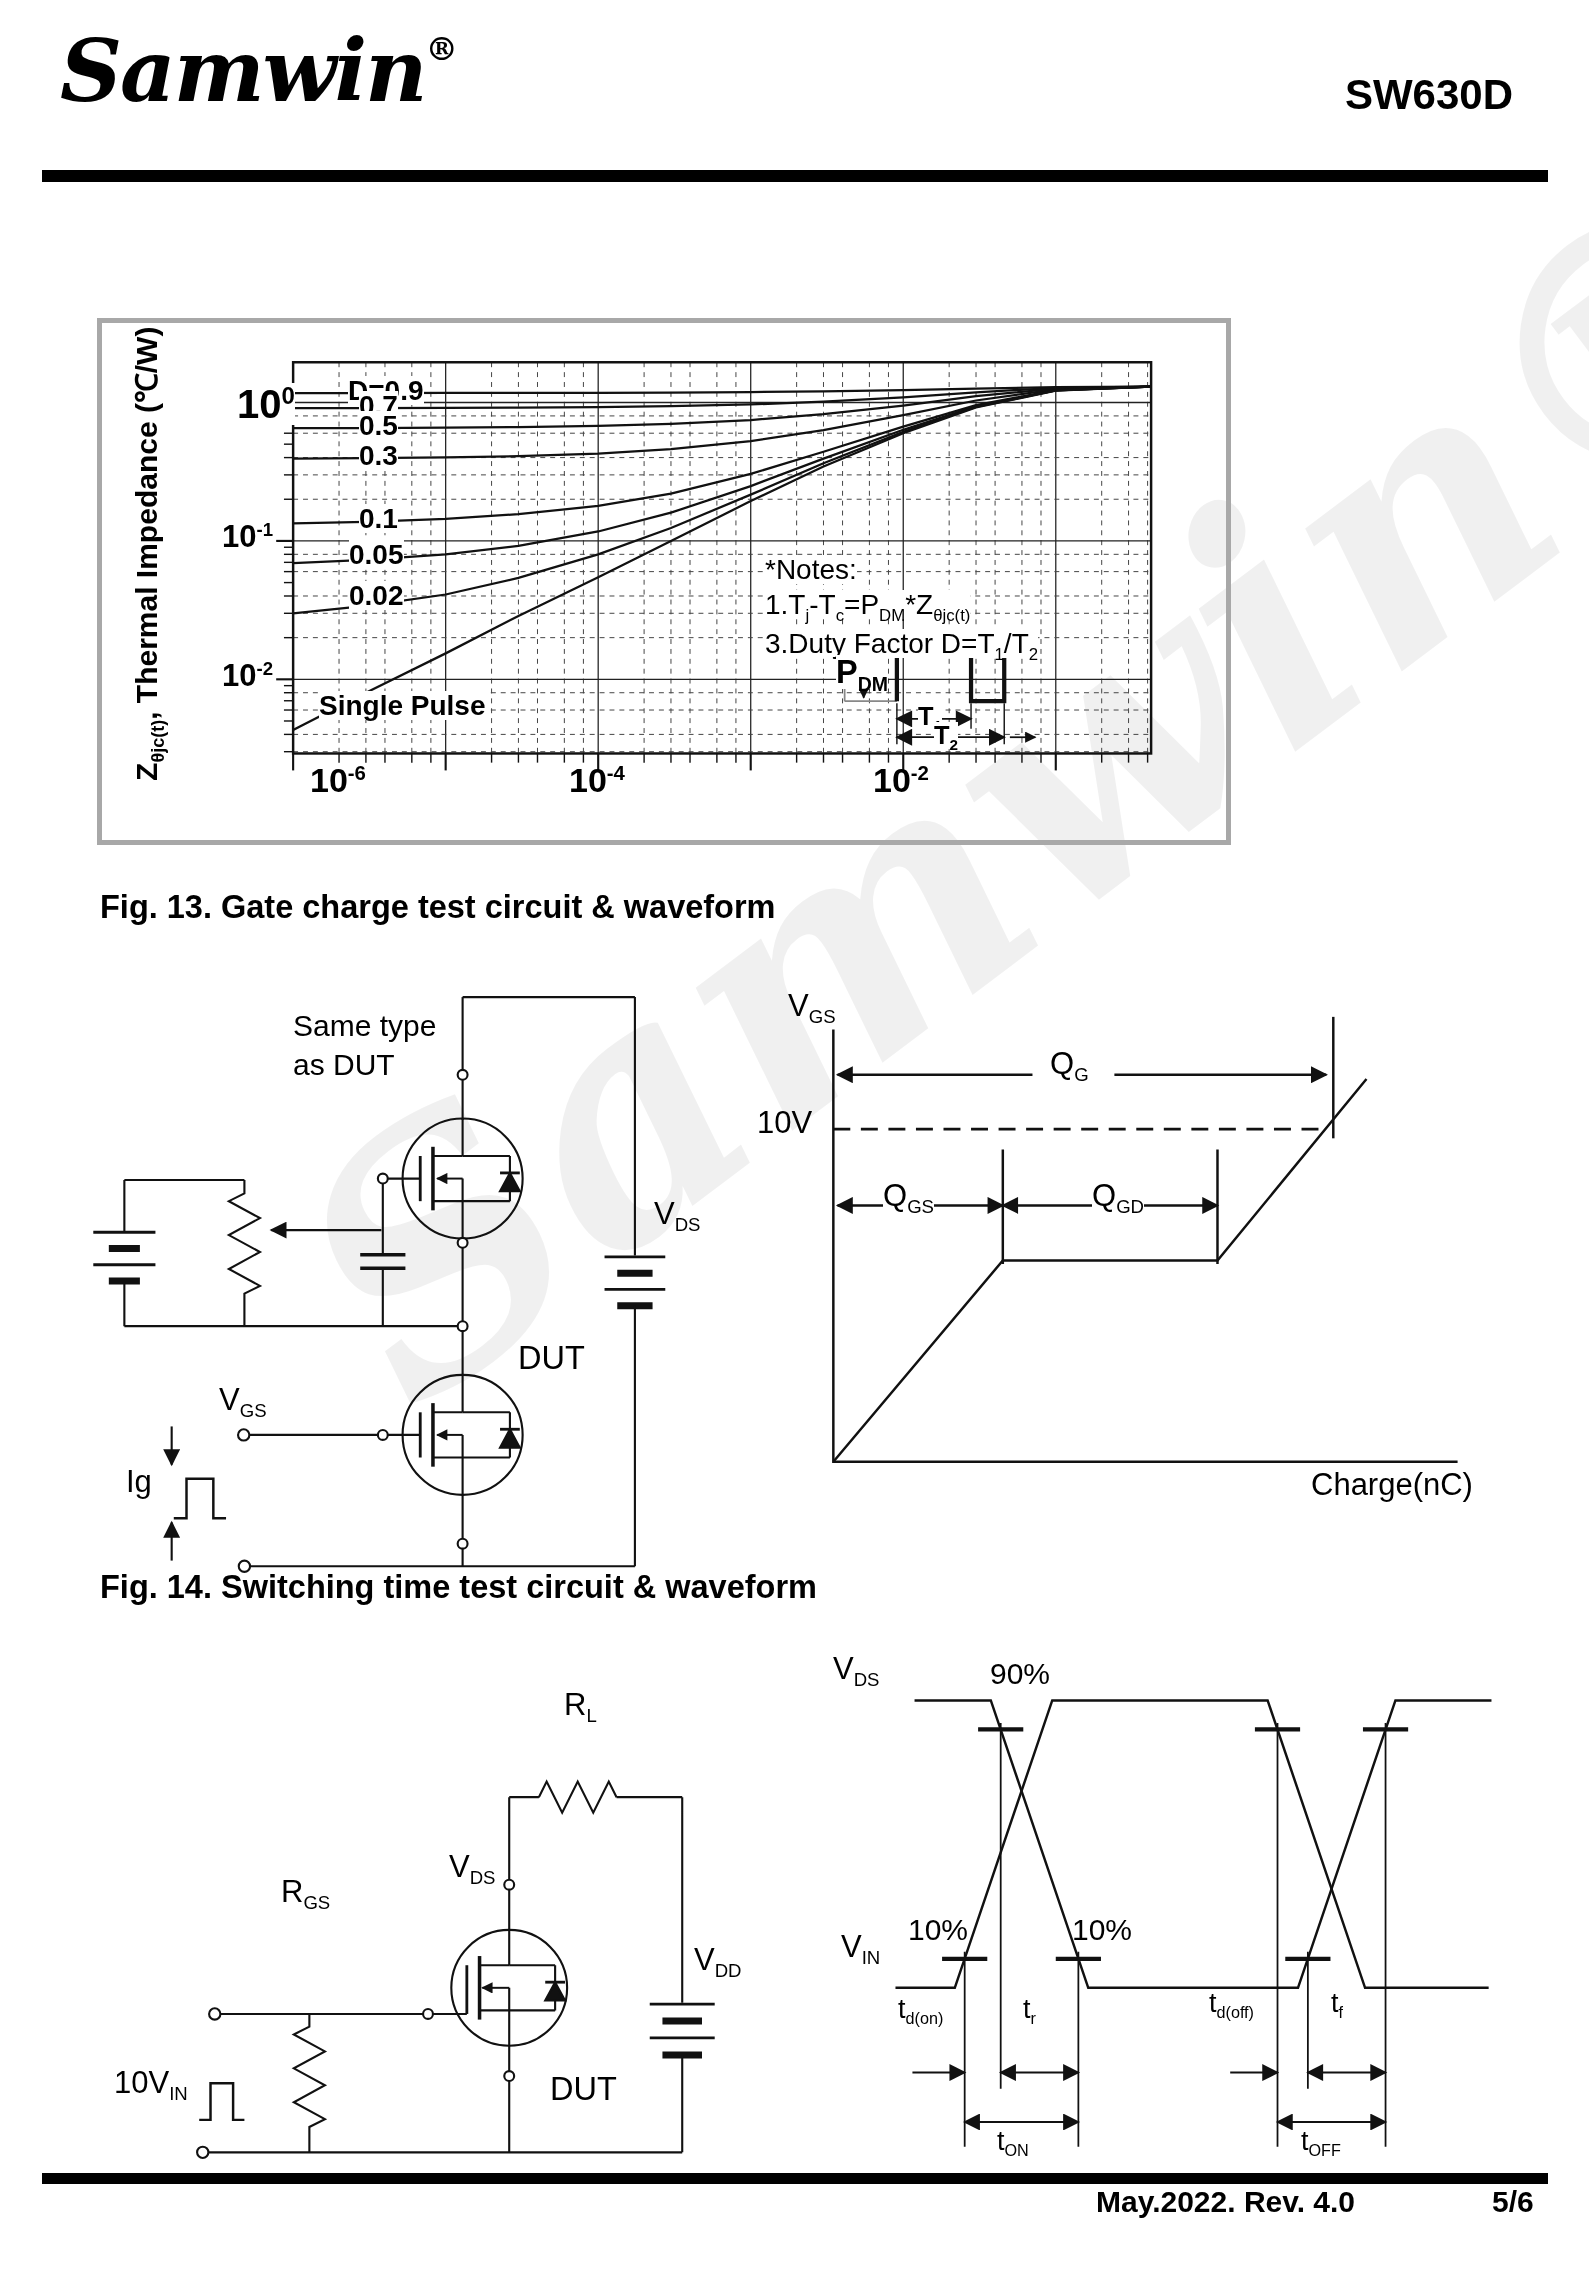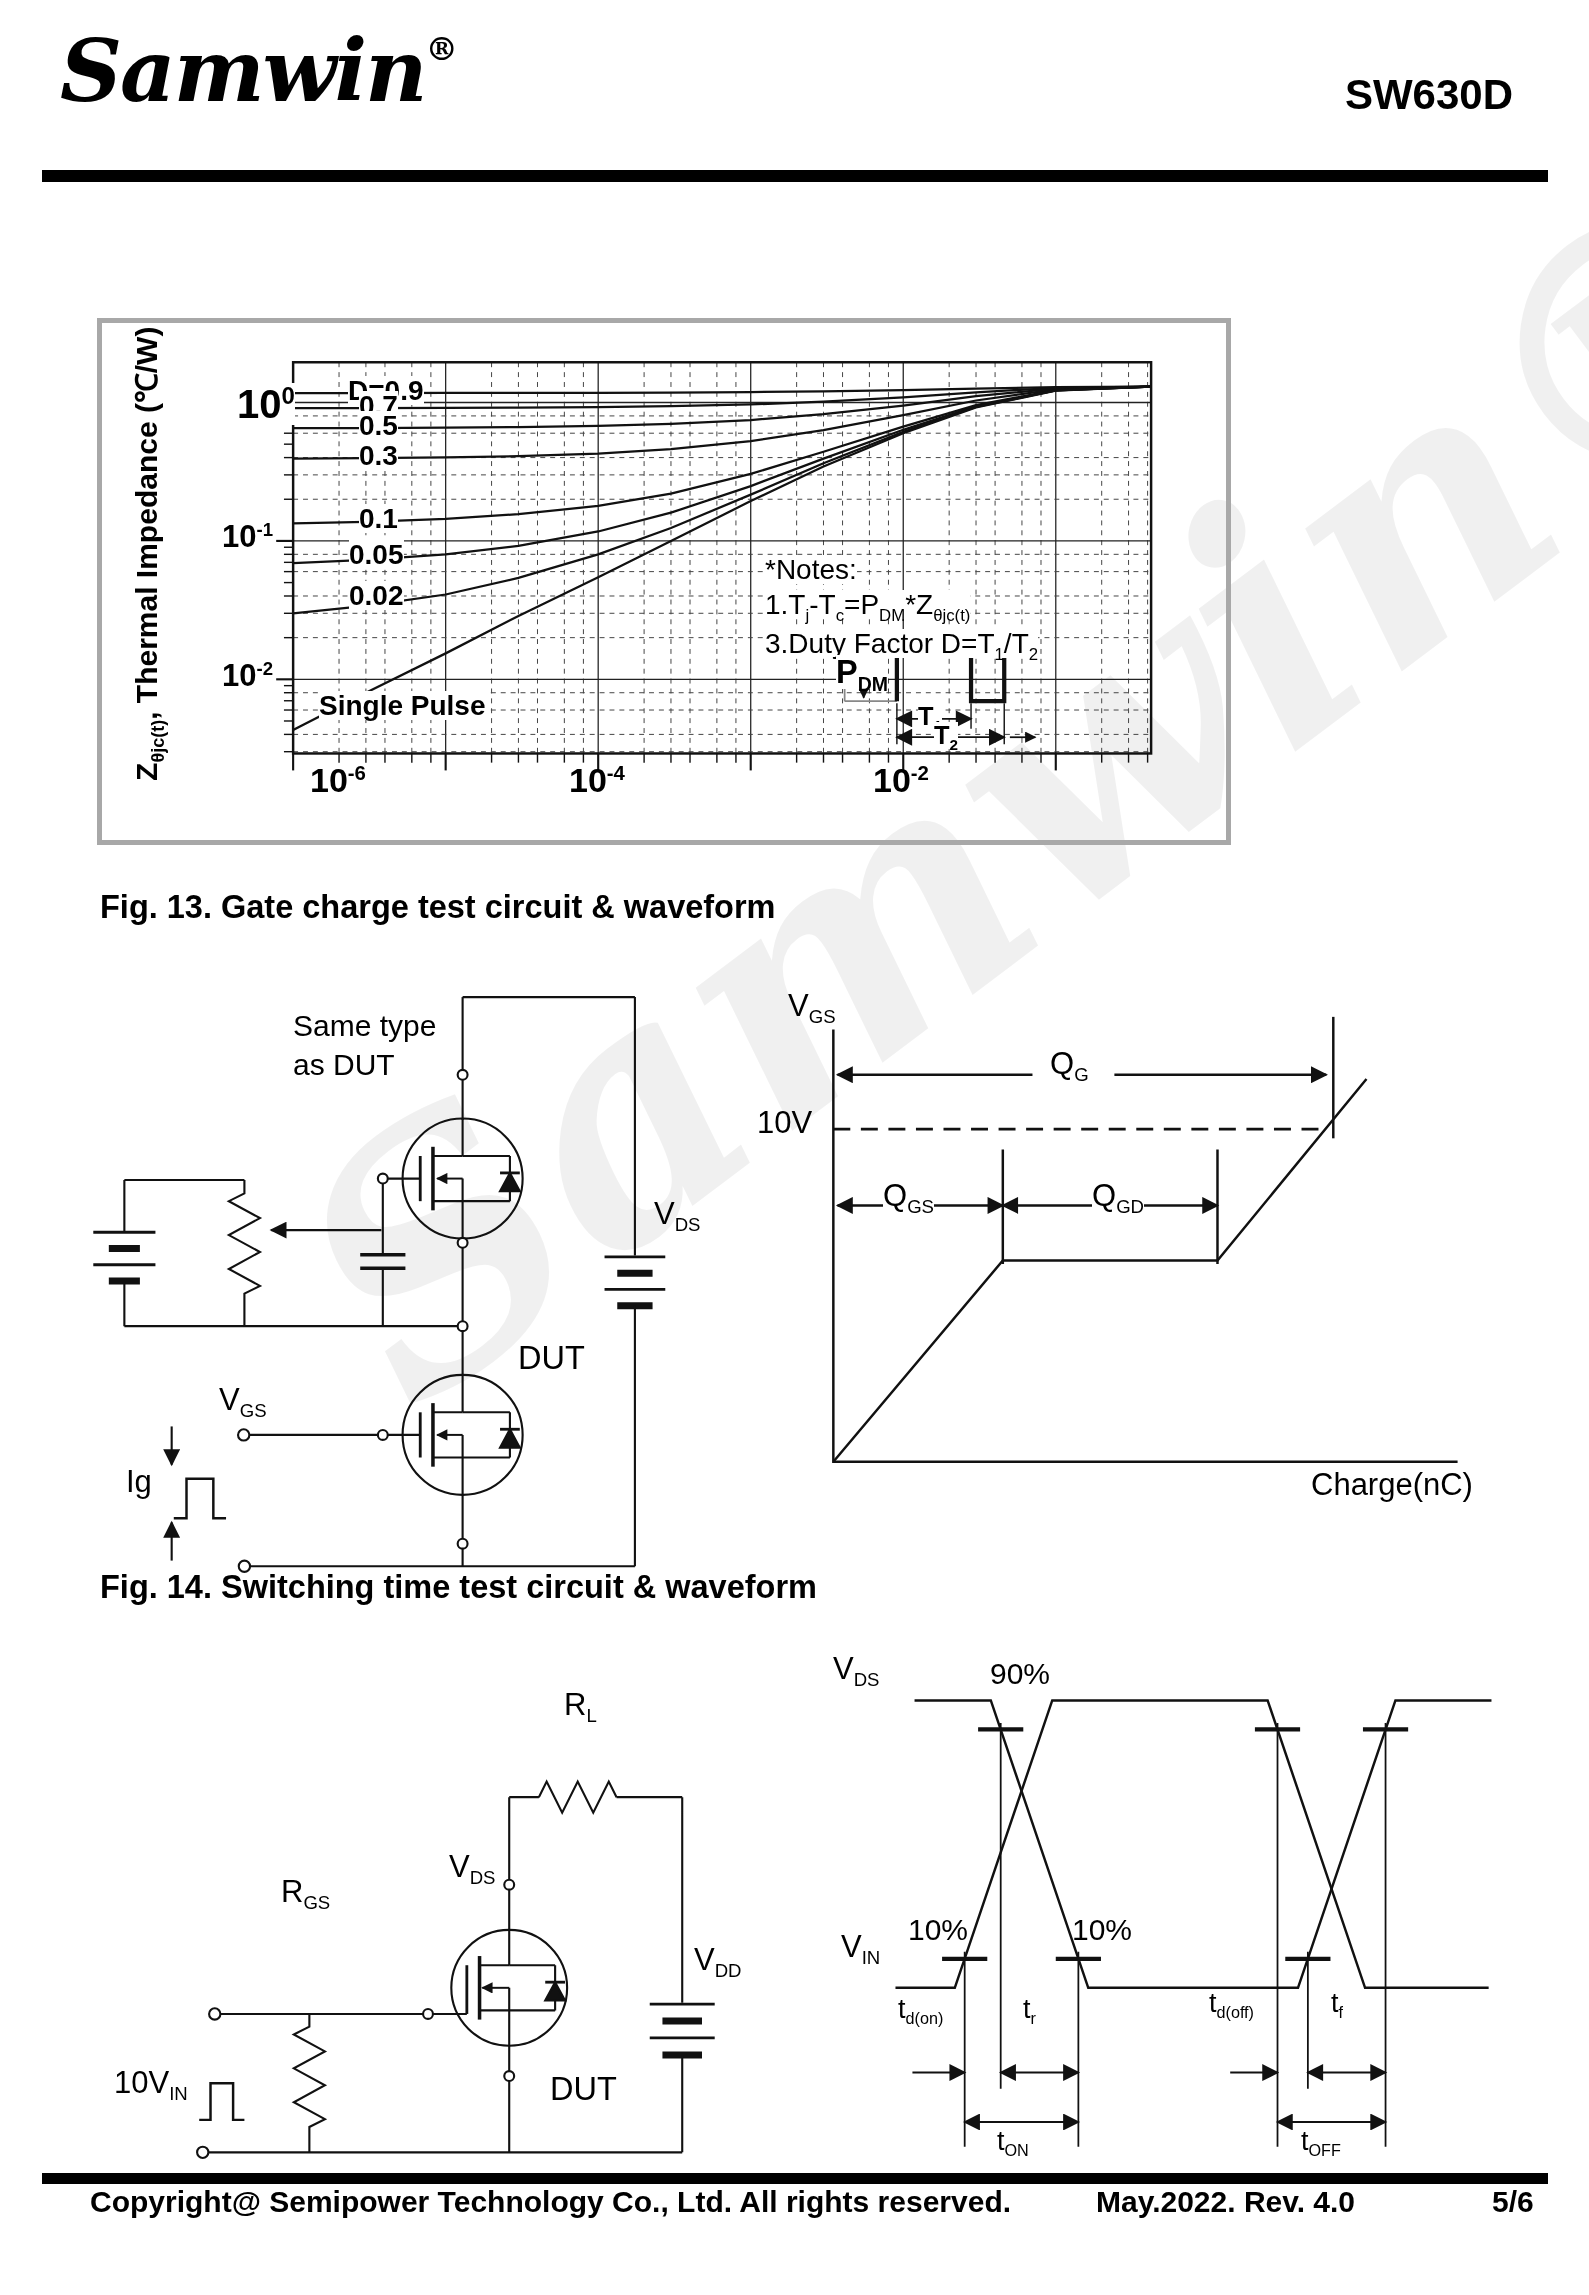--- a/index.html
+++ b/index.html
@@ -374,18 +374,17 @@
   <div class="lbt" style="left:908px;top:1914px;font-size:30px;">10%</div>
   <div class="lbt" style="left:1072px;top:1914px;font-size:30px;">10%</div>
   <div class="lbt" style="left:898px;top:1995px;font-size:27px;"><span>t</span><sub>d(on)</sub></div>
   <div class="lbt" style="left:1023px;top:1995px;font-size:27px;"><span>t</span><sub>r</sub></div>
   <div class="lbt" style="left:1209px;top:1989px;font-size:27px;"><span>t</span><sub>d(off)</sub></div>
   <div class="lbt" style="left:1331px;top:1989px;font-size:27px;"><span>t</span><sub>f</sub></div>
   <div class="lbt" style="left:997px;top:2127px;font-size:27px;"><span>t</span><sub>ON</sub></div>
   <div class="lbt" style="left:1301px;top:2127px;font-size:27px;"><span>t</span><sub>OFF</sub></div>
 
   <div id="footer-bar" class="abs"></div>
-  <div class="abs foot" style="left:90px;">Copyright@ Semipower Technology Co., Ltd. All rights reserved.</div>
   <div class="abs foot" style="left:1096px;">May.2022. Rev. 4.0</div>
   <div class="abs foot" style="left:1492px;">5/6</div>
 
 </div>
 
 
 </body></html>

